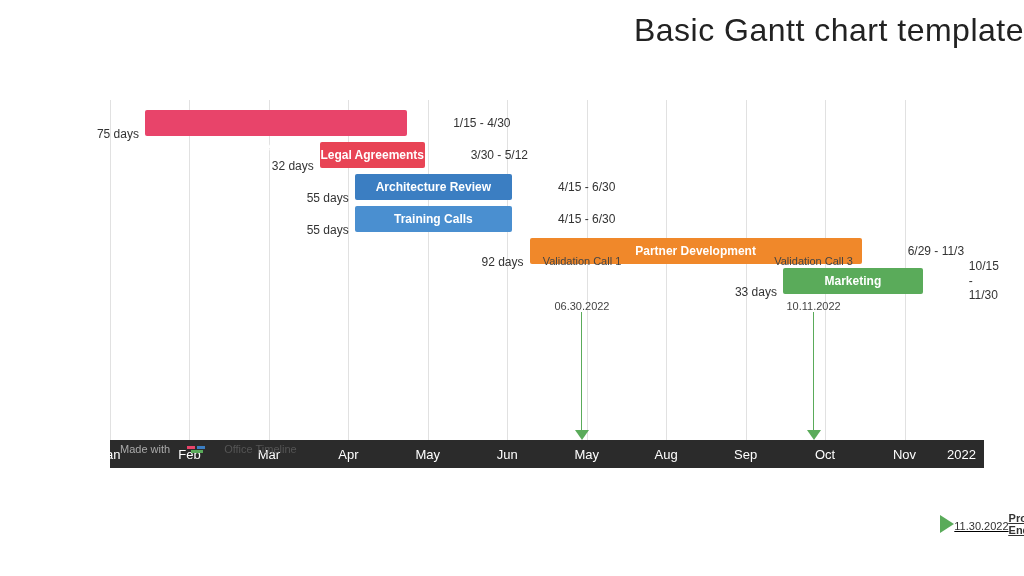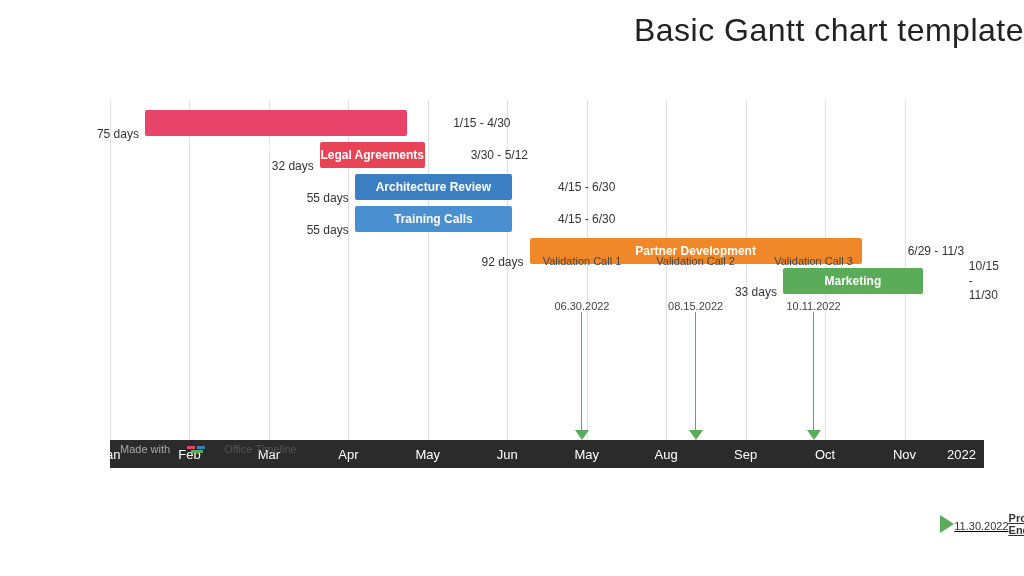--- a/index.html
+++ b/index.html
@@ -231,26 +231,20 @@
             <div class="bar-label-left">33 days</div>
             <div class="bar-label-right" style="white-space: normal; line-height: 1.2;">10/15 - 11/30</div>
           </div>
         </div>
         <div class="milestone" style="left: 49.5%; top: 155px; bottom: 28px; position: absolute; display: flex; flex-direction: column; align-items: center; z-index: 4;">
           <div class="milestone-label">Validation Call 1</div>
           <div class="milestone-date">06.30.2022</div>
           <div class="milestone-line" style="flex: 1 1 0%; width: 1px; background: rgb(90, 171, 90);"></div>
           <div style="width: 0px; height: 0px; border-left: 7px solid transparent; border-right: 7px solid transparent; border-top: 10px solid rgb(90, 171, 90);"></div>
         </div>
-        <div class="milestone" style="left: 62.5%; top: 155px; bottom: 28px; position: absolute; display: flex; flex-direction: column; align-items: center; z-index: 4;">
-          <div class="milestone-label">Validation Call 2</div>
-          <div class="milestone-date">08.15.2022</div>
-          <div class="milestone-line" style="flex: 1 1 0%; width: 1px; background: rgb(90, 171, 90);"></div>
-          <div style="width: 0px; height: 0px; border-left: 7px solid transparent; border-right: 7px solid transparent; border-top: 10px solid rgb(90, 171, 90);"></div>
-        </div>
         <div class="milestone" style="left: 76%; top: 155px; bottom: 28px; position: absolute; display: flex; flex-direction: column; align-items: center; z-index: 4;">
           <div class="milestone-label">Validation Call 3</div>
           <div class="milestone-date">10.11.2022</div>
           <div class="milestone-line" style="flex: 1 1 0%; width: 1px; background: rgb(90, 171, 90);"></div>
           <div style="width: 0px; height: 0px; border-left: 7px solid transparent; border-right: 7px solid transparent; border-top: 10px solid rgb(90, 171, 90);"></div>
         </div>
       </div>
 
     <div class="timeline-axis">
       <span class="year-label">2022</span>

